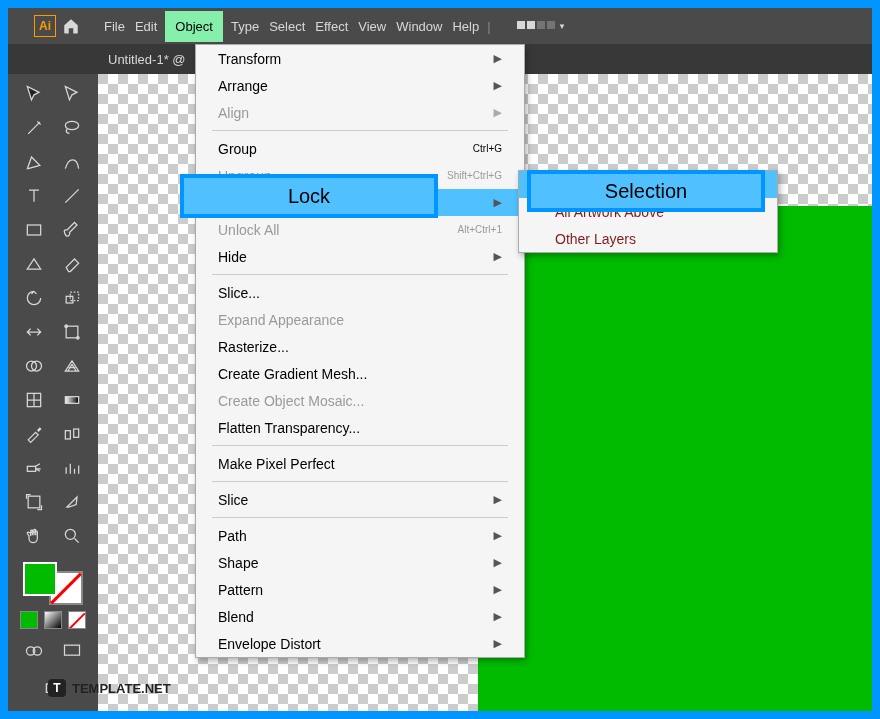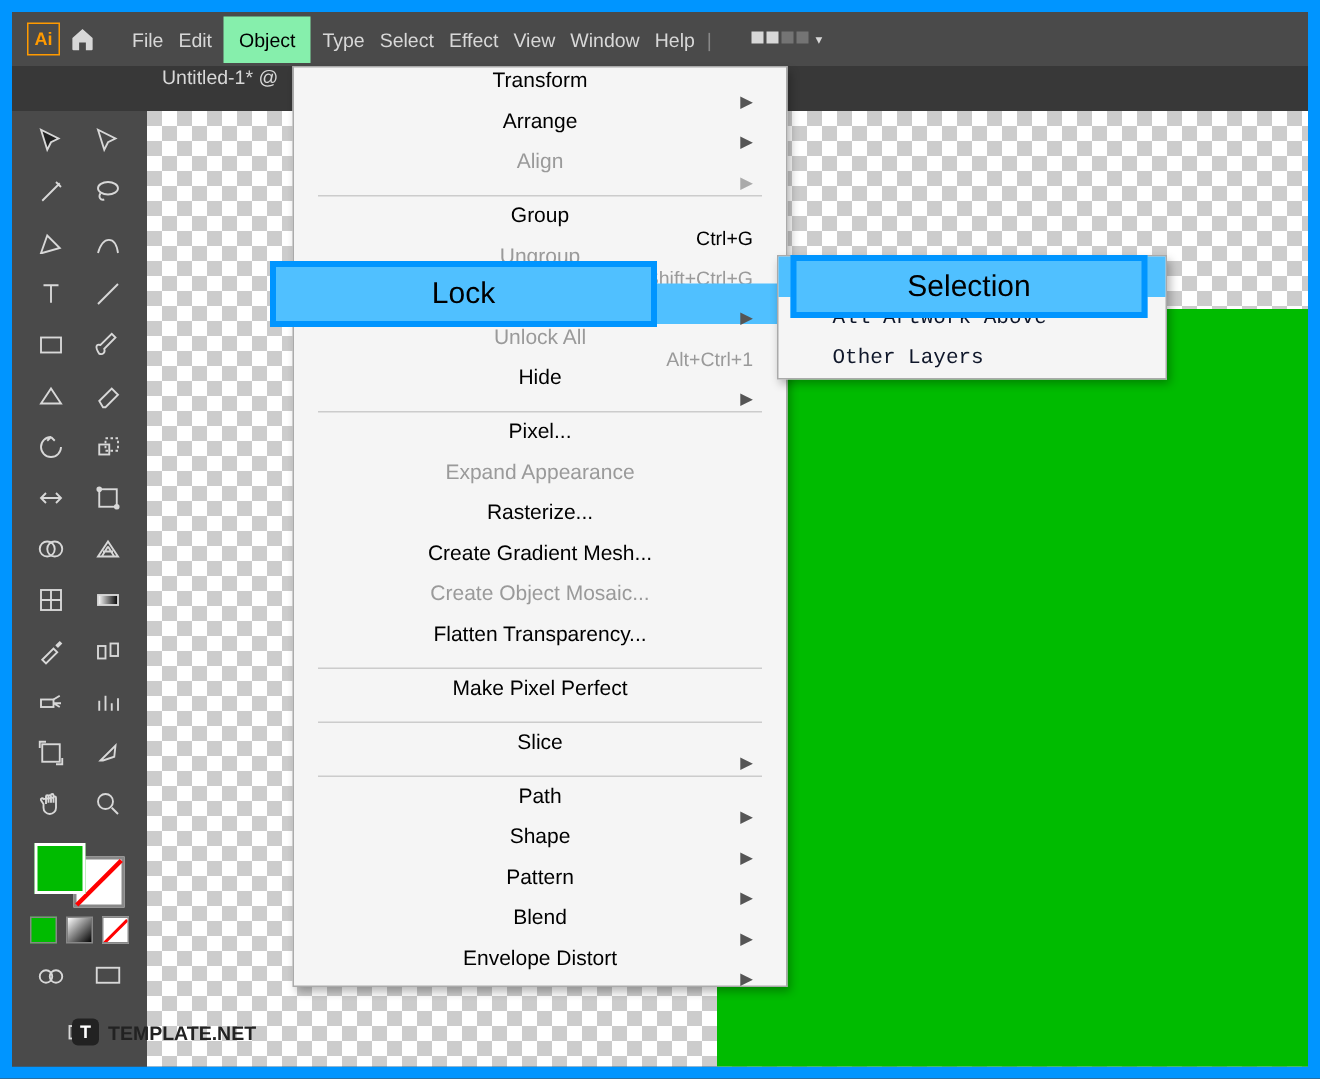--- a/index.html
+++ b/index.html
@@ -1,57 +1,57 @@
 <!DOCTYPE html>
 <html><head>
 <meta charset="utf-8">
 <style>
 * { margin: 0; padding: 0; box-sizing: border-box; font-family: -apple-system, "Segoe UI", Arial, sans-serif; }
 body { background: #0095ff; padding: 8px; width: 880px; height: 719px; overflow: hidden; }
 .app { width: 100%; height: 100%; background: #4a4a4a; position: relative; }
-.menubar { height: 36px; background: #4a4a4a; display: flex; align-items: center; padding-left: 10px; gap: 6px; color: #d8d8d8; font-size: 13px; }
+.menubar { height: 36px; background: #4a4a4a; display: flex; align-items: center; padding-left: 10px; gap: 6px; color: #d8d8d8; font-size: 13px; margin-left: 16px; }
 .ai-logo { width: 22px; height: 22px; border: 1.5px solid #ff9a00; display: flex; align-items: center; justify-content: center; color: #ff9a00; font-weight: bold; font-size: 12px; }
 .home-icon { width: 18px; height: 18px; color: #d8d8d8; }
 .menubar-item { padding: 4px 2px; cursor: pointer; }
 .menubar-item.active { background: #86efac; color: #000; padding: 8px 10px; }
 .workspace-switcher { display: flex; gap: 2px; margin-left: 20px; }
 .ws-box { width: 8px; height: 8px; background: #d8d8d8; }
-.tabbar { height: 30px; background: #383838; display: flex; align-items: flex-start; padding-left: 100px; }
+.tabbar { height: 30px; background: #383838; display: flex; align-items: center; padding-left: 100px; }
 .tab { color: #d8d8d8; font-size: 13px; }
 .toolbar { position: absolute; left: 0; top: 66px; width: 90px; height: calc(100% - 66px); background: #4a4a4a; display: flex; flex-direction: column; align-items: center; padding-top: 8px; }
 .tool-pair { display: flex; gap: 14px; margin-bottom: 10px; }
 .tool { width: 24px; height: 24px; display: flex; align-items: center; justify-content: center; cursor: pointer; }
 .tool svg { width: 20px; height: 20px; stroke: #d8d8d8; fill: none; stroke-width: 1.5; }
 .tool.sel svg { fill: #d8d8d8; }
 .color-panel { margin-top: 4px; position: relative; width: 60px; height: 50px; }
 .fill-swatch { position: absolute; width: 34px; height: 34px; background: #0b0; border: 2px solid #fff; left: 0; top: 0; }
 .stroke-swatch { position: absolute; width: 34px; height: 34px; background: #fff; right: 0; bottom: 0; border: 2px solid #888; }
 .no-stroke { position: absolute; width: 100%; height: 100%; }
 .no-stroke::after { content: ''; position: absolute; width: 140%; height: 3px; background: red; transform: rotate(-45deg); top: 48%; left: -20%; }
 .mini-swatches { display: flex; gap: 6px; margin-top: 6px; }
 .mini-sw { width: 18px; height: 18px; }
 .sw-green { background: #0b0; border: 1px solid #888; }
 .sw-grad { background: linear-gradient(135deg,#fff,#000); border: 1px solid #888; }
 .sw-none { background: #fff; border: 1px solid #888; position: relative; overflow: hidden; }
 .sw-none::after { content: ''; position: absolute; width: 140%; height: 2px; background: red; transform: rotate(-45deg); top: 48%; left: -20%; }
 .canvas { position: absolute; left: 90px; top: 66px; right: 0; bottom: 0; background-image: repeating-conic-gradient(#fff 0 25%, #ccc 0 50%); background-size: 20px 20px; }
 .green-rect { position: absolute; top: 132px; left: 380px; right: 0; bottom: 0; background: #0b0; }
 .dropdown { position: absolute; left: 187px; top: 36px; width: 330px; background: #f5f5f5; border: 1px solid #aaa; box-shadow: 2px 3px 6px rgba(0,0,0,0.3); z-index: 10; }
-.dd-item { height: 27px; display: flex; align-items: center; padding: 0 22px; font-size: 14px; color: #000; cursor: pointer; position: relative; flex-direction: column; }
+.dd-item { height: 27px; display: flex; align-items: center; padding: 0 22px; font-size: 14px; color: #000; cursor: pointer; position: relative; }
 .dd-item.disabled { color: #9a9a9a; }
-.dd-item .shortcut { margin-left: auto; font-size: 13px; }
+.dd-item .shortcut { margin-left: auto; font-size: 10px; }
 .dd-item .arrow { margin-left: auto; font-size: 11px; color: #555; }
 .dd-item.disabled .arrow { color: #aaa; }
 .dd-sep { height: 1px; background: #ccc; margin: 4px 16px; }
 .dd-item.highlighted { background: #50c0ff; }
 .hl-box { position: absolute; border: 4px solid #0095ff; pointer-events: none; z-index: 20; display: flex; align-items: center; justify-content: center; font-size: 20px; font-weight: 500; background: #50c0ff; }
 .hl-lock { left: 172px; top: 166px; width: 258px; height: 44px; }
 .hl-sel { left: 519px; top: 162px; width: 238px; height: 42px; }
 .submenu { position: absolute; left: 510px; top: 162px; width: 260px; background: #f5f5f5; border: 1px solid #aaa; box-shadow: 2px 3px 6px rgba(0,0,0,0.3); z-index: 15; }
-.sub-item { height: 27px; display: flex; align-items: center; padding: 0 36px; font-size: 14px; color: #0f172a; cursor: pointer; font-family: Liberation Mono, monospace; }
+.sub-item { height: 27px; display: flex; align-items: center; padding: 0 36px; font-size: 14px; color: #7f1d1d; cursor: pointer; }
 .sub-item.first { background: #50c0ff; }
 .watermark { position: absolute; left: 40px; bottom: 14px; display: flex; align-items: center; gap: 6px; font-size: 13px; font-weight: bold; color: #222; z-index: 5; }
 .wm-badge { width: 18px; height: 18px; border-radius: 4px; background: #222; color: #fff; display: flex; align-items: center; justify-content: center; font-size: 12px; }
 </style>
 </head>
 <body>
 
 <div class="app">
 
   <div class="menubar">
@@ -337,21 +337,21 @@
     <div class="dd-item disabled">
         <span>Unlock All</span>
         <span class="shortcut">Alt+Ctrl+1</span>
       </div>
     <div class="dd-item">
         <span>Hide</span>
         <span class="arrow">▶</span>
       </div>
     <div class="dd-sep"></div>
     <div class="dd-item">
-        <span>Pixel...</span>
+        <span>Slice...</span>
       </div>
     <div class="dd-item disabled">
         <span>Expand Appearance</span>
       </div>
     <div class="dd-item">
         <span>Rasterize...</span>
       </div>
     <div class="dd-item">
         <span>Create Gradient Mesh...</span>
       </div>

